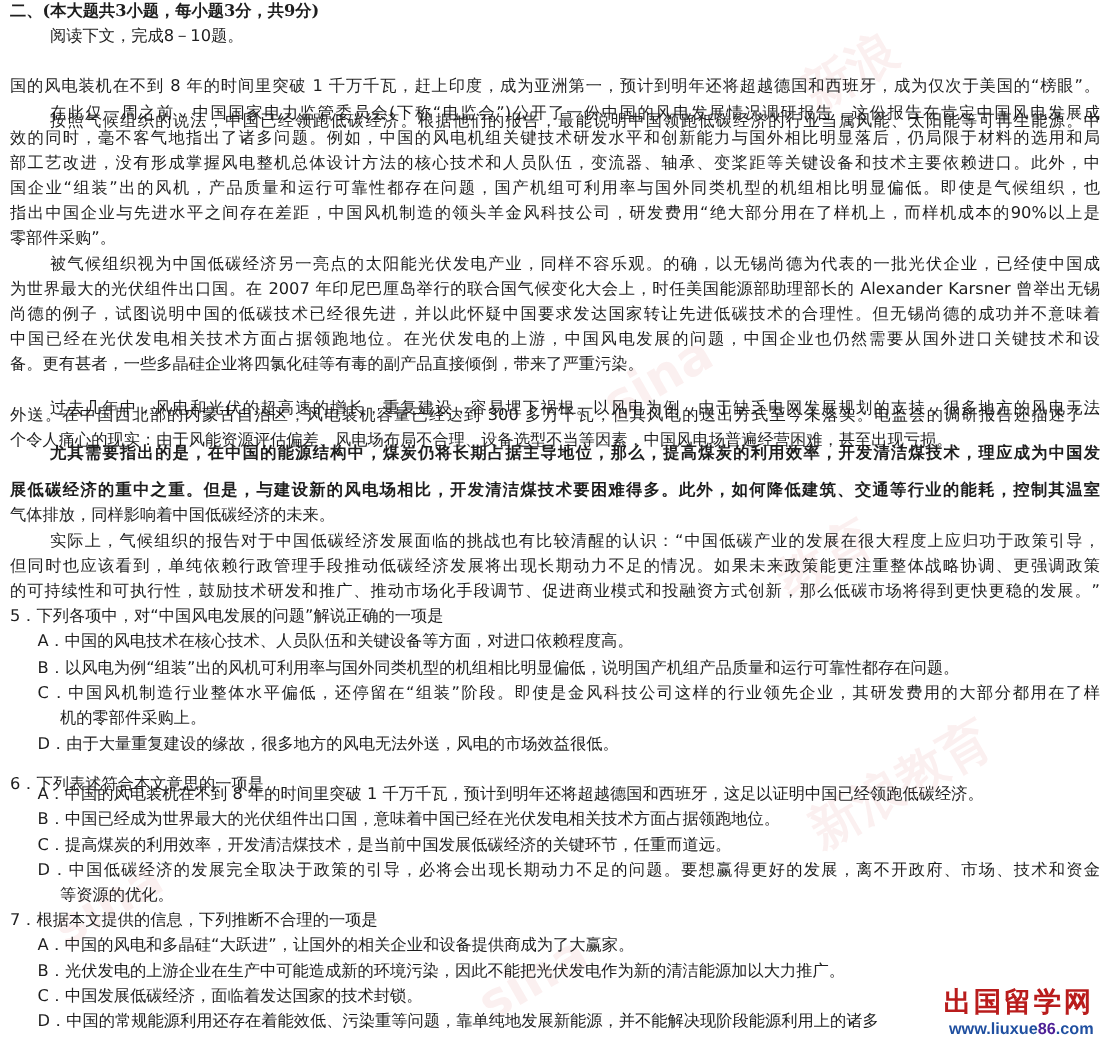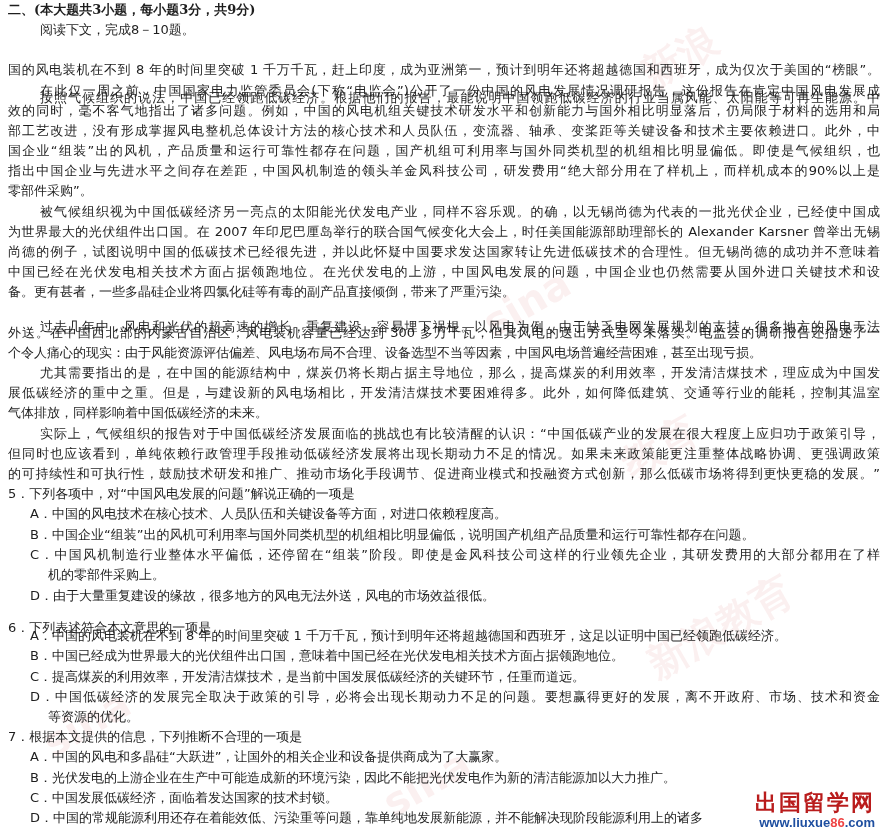--- a/index.html
+++ b/index.html
@@ -26,21 +26,21 @@
     font-family: "DejaVu Sans", sans-serif;
   }
   .logo {
     position: absolute; right: 10px; bottom: 6px; text-align: right; background: rgba(255,255,255,0.85);
     padding: 0 2px;
   }
   .logo-cn { font-size: 22px; font-weight: bold; color: #b91c1c; letter-spacing: 2px; line-height: 26px;
     font-family: "DejaVu Sans", sans-serif; }
   .logo-url { font-size: 13px; font-weight: bold; color: #1f4fa0; line-height: 14px;
     font-family: "Liberation Sans", sans-serif; }
-  .logo-url .num { color: #ef4444; }
+  .logo-url .num { color: #4c1d95; }
 </style>
 </head>
 <body>
 
 <div class="page">
 
   <div class="wm" style="left:640px;top:30px;">新浪</div>
   <div class="wm" style="left:480px;top:280px;">sina</div>
   <div class="wm" style="left:620px;top:420px;">教育</div>
   <div class="wm" style="left:640px;top:600px;">新浪教育</div>
@@ -59,30 +59,30 @@
   <div class="line ind0" style="top:161px;">指出中国企业与先进水平之间存在差距，中国风机制造的领头羊金风科技公司，研发费用“绝大部分用在了样机上，而样机成本的90%以上是</div>
   <div class="line ind0 last" style="top:181px;">零部件采购”。</div>
   <div class="line ind1" style="top:202px;">被气候组织视为中国低碳经济另一亮点的太阳能光伏发电产业，同样不容乐观。的确，以无锡尚德为代表的一批光伏企业，已经使中国成</div>
   <div class="line ind0" style="top:222px;">为世界最大的光伏组件出口国。在 2007 年印尼巴厘岛举行的联合国气候变化大会上，时任美国能源部助理部长的 Alexander Karsner 曾举出无锡</div>
   <div class="line ind0" style="top:242px;">尚德的例子，试图说明中国的低碳技术已经很先进，并以此怀疑中国要求发达国家转让先进低碳技术的合理性。但无锡尚德的成功并不意味着</div>
   <div class="line ind0" style="top:262px;">中国已经在光伏发电相关技术方面占据领跑地位。在光伏发电的上游，中国风电发展的问题，中国企业也仍然需要从国外进口关键技术和设</div>
   <div class="line ind0 last" style="top:282px;">备。更有甚者，一些多晶硅企业将四氯化硅等有毒的副产品直接倾倒，带来了严重污染。</div>
   <div class="line ind1" style="top:317px;">过去几年中，风电和光伏的超高速的增长，重复建设，容易埋下祸根。以风电为例，由于缺乏电网发展规划的支持，很多地方的风电无法</div>
   <div class="line ind0" style="top:323px;">外送。在中国西北部的内蒙古自治区，风电装机容量已经达到 300 多万千瓦，但其风电的送出方式至今未落实。电监会的调研报告还描述了一</div>
   <div class="line ind0 last" style="top:343px;">个令人痛心的现实：由于风能资源评估偏差、风电场布局不合理、设备选型不当等因素，中国风电场普遍经营困难，甚至出现亏损。</div>
-  <div class="line ind1" style="top:363px;">尤其需要指出的是，在中国的能源结构中，煤炭仍将长期占据主导地位，那么，提高煤炭的利用效率，开发清洁煤技术，理应成为中国发</div>
-  <div class="line ind0" style="top:383px;">展低碳经济的重中之重。但是，与建设新的风电场相比，开发清洁煤技术要困难得多。此外，如何降低建筑、交通等行业的能耗，控制其温室</div>
+  <div class="line ind1" style="top:353px;font-weight:bold;">尤其需要指出的是，在中国的能源结构中，煤炭仍将长期占据主导地位，那么，提高煤炭的利用效率，开发清洁煤技术，理应成为中国发</div>
+  <div class="line ind0" style="top:383px;font-weight:bold;">展低碳经济的重中之重。但是，与建设新的风电场相比，开发清洁煤技术要困难得多。此外，如何降低建筑、交通等行业的能耗，控制其温室</div>
   <div class="line ind0 last" style="top:403px;">气体排放，同样影响着中国低碳经济的未来。</div>
   <div class="line ind1" style="top:424px;">实际上，气候组织的报告对于中国低碳经济发展面临的挑战也有比较清醒的认识：“中国低碳产业的发展在很大程度上应归功于政策引导，</div>
   <div class="line ind0" style="top:444px;">但同时也应该看到，单纯依赖行政管理手段推动低碳经济发展将出现长期动力不足的情况。如果未来政策能更注重整体战略协调、更强调政策</div>
   <div class="line ind0" style="top:464px;">的可持续性和可执行性，鼓励技术研发和推广、推动市场化手段调节、促进商业模式和投融资方式创新，那么低碳市场将得到更快更稳的发展。”</div>
 
   <div class="line ind0 last" style="top:484px;">5．下列各项中，对“中国风电发展的问题”解说正确的一项是</div>
   <div class="line opt last" style="top:504px;">A．中国的风电技术在核心技术、人员队伍和关键设备等方面，对进口依赖程度高。</div>
-  <div class="line opt last" style="top:525px;">B．中国企业“组装”出的风机可利用率与国外同类机型的机组相比明显偏低，说明国产机组产品质量和运行可靠性都存在问题。</div>
+  <div class="line opt last" style="top:525px;">B．以风电为例“组装”出的风机可利用率与国外同类机型的机组相比明显偏低，说明国产机组产品质量和运行可靠性都存在问题。</div>
   <div class="line opt" style="top:545px;">C．中国风机制造行业整体水平偏低，还停留在“组装”阶段。即使是金风科技公司这样的行业领先企业，其研发费用的大部分都用在了样</div>
   <div class="line optc last" style="top:565px;">机的零部件采购上。</div>
   <div class="line opt last" style="top:586px;">D．由于大量重复建设的缘故，很多地方的风电无法外送，风电的市场效益很低。</div>
 
   <div class="line ind0 last" style="top:606px;margin-top:12px;">6．下列表述符合本文意思的一项是</div>
   <div class="line opt last" style="top:626px;">A．中国的风电装机在不到 8 年的时间里突破 1 千万千瓦，预计到明年还将超越德国和西班牙，这足以证明中国已经领跑低碳经济。</div>
   <div class="line opt last" style="top:646px;">B．中国已经成为世界最大的光伏组件出口国，意味着中国已经在光伏发电相关技术方面占据领跑地位。</div>
   <div class="line opt last" style="top:667px;">C．提高煤炭的利用效率，开发清洁煤技术，是当前中国发展低碳经济的关键环节，任重而道远。</div>
   <div class="line opt" style="top:687px;">D．中国低碳经济的发展完全取决于政策的引导，必将会出现长期动力不足的问题。要想赢得更好的发展，离不开政府、市场、技术和资金</div>
   <div class="line optc last" style="top:707px;">等资源的优化。</div>

